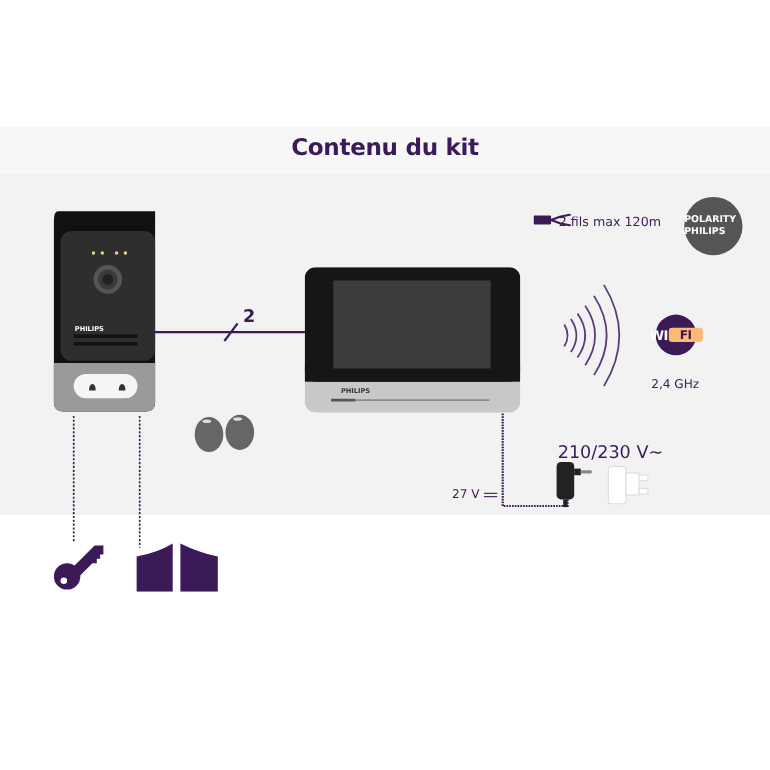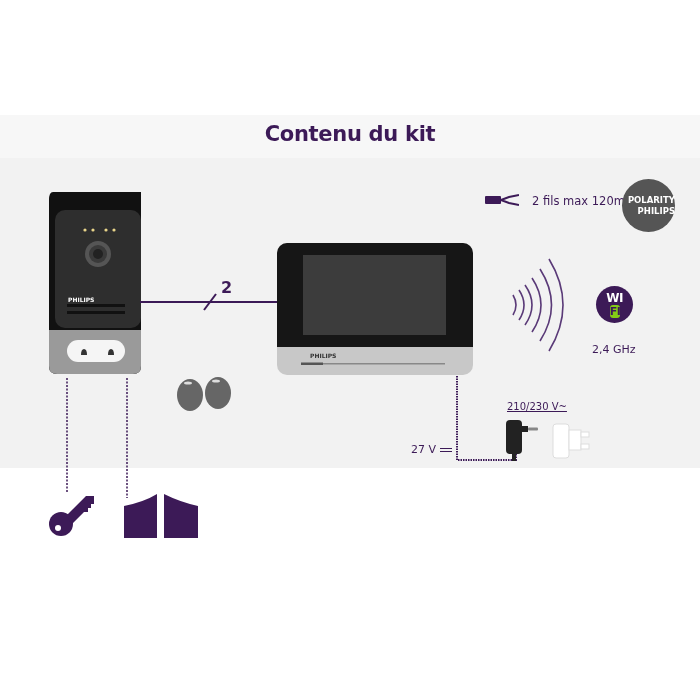--- a/index.html
+++ b/index.html
@@ -3,28 +3,28 @@
 <meta charset="utf-8">
 <style>
   html, body { margin:0; padding:0; }
   body { width:700px; height:700px; background:#ffffff; position:relative; overflow:hidden;
          font-family:"DejaVu Sans", sans-serif; }
   .abs { position:absolute; }
   .header-band { left:0; top:115px; width:700px; height:43px; background:#f7f7f7; }
   .content-band { left:0; top:158px; width:700px; height:310px; background:#f2f2f2; }
   .title { left:0; top:122px; width:700px; text-align:center; font-size:21px; font-weight:bold; color:#3c1a57; letter-spacing:-0.3px; }
   .purple-text { color:#3c1a57; font-size:11px; }
-  .cable-text { left:532px; top:194px; font-size:11.5px; color:#3c1a57; }
+  .cable-text { left:508px; top:194px; font-size:11.5px; color:#3c1a57; }
   .polarity { left:622px; top:179px; width:53px; height:53px; border-radius:50%; background:#555555; color:#ffffff;
-              font-size:8.5px; font-weight:bold; display:flex; flex-direction:column; align-items:flex-end; justify-content:center; line-height:11px; }
+              font-size:8.5px; font-weight:bold; display:flex; flex-direction:column; align-items:flex-start; justify-content:center; line-height:11px; }
   .wifi-badge { left:596px; top:286px; width:37px; height:37px; border-radius:50%; background:#3c1a57; color:#fff;
-                display:flex; align-items:center; justify-content:center; font-weight:bold; font-size:12px; letter-spacing:-0.5px;flex-direction:column; }
-  .wifi-badge .fi { background:#84cc16; color:#3c1a57; border-radius:3px; padding:0 0; margin-left:1px; font-size:11px; }
+                display:flex; align-items:center; justify-content:center; font-weight:bold; font-size:12px; letter-spacing:-0.5px; }
+  .wifi-badge .fi { background:#fdba74; color:#3c1a57; border-radius:3px; padding:0 10px; margin-left:1px; font-size:11px; }
   .ghz { left:592px; top:343px;text-align:right; }
-  .volts-ac { left:507px; top:401px; font-size:10px;text-decoration:underline; }
+  .volts-ac { left:507px; top:401px; font-size:16px; }
   .volts-dc { left:411px; top:443px; font-size:11px; }
   .wire-count { left:221px; top:278px; font-size:16px; font-weight:bold; color:#3c1a57; }
 </style>
 </head>
 <body>
 
 <div class="abs header-band"></div>
 <div class="abs content-band"></div>
 <div class="abs title">Contenu du kit</div>
 

